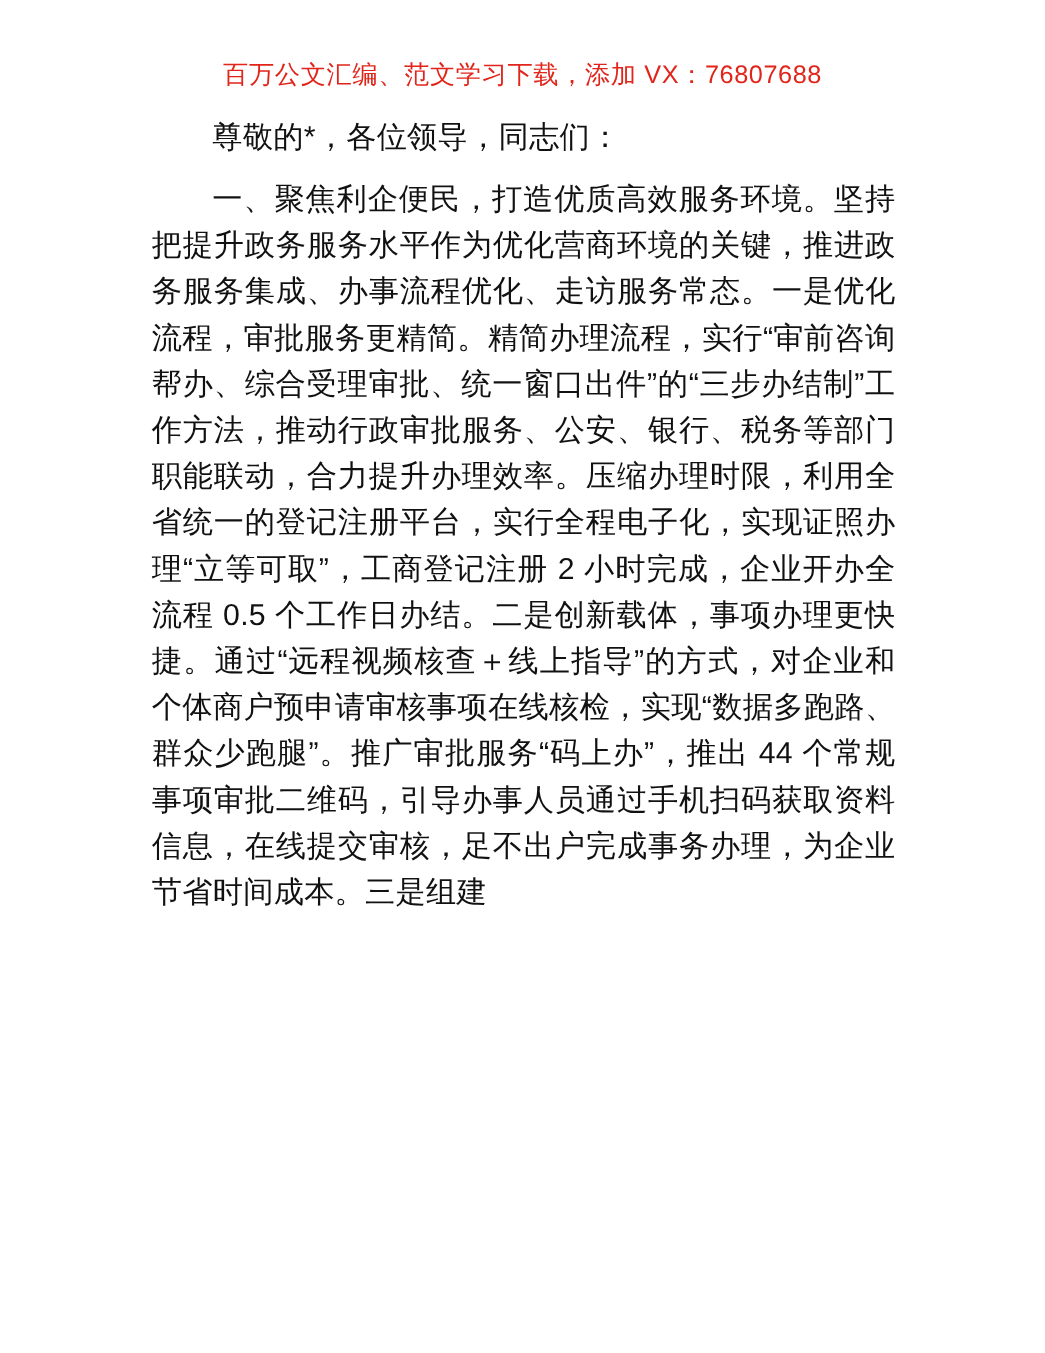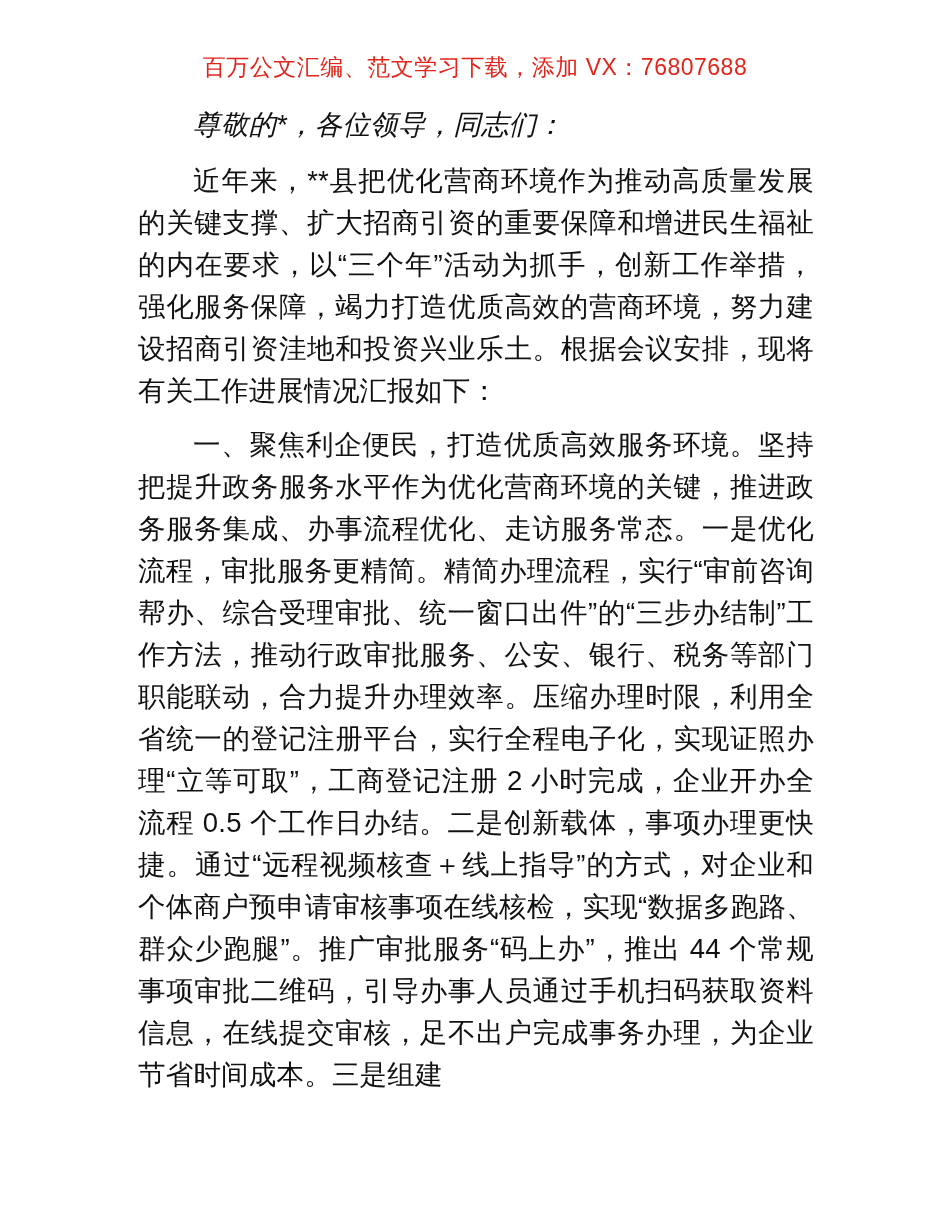--- a/index.html
+++ b/index.html
@@ -70,37 +70,35 @@
     word-break: break-all;
   }
 
   .para.indent {
     text-indent: 2em;
   }
 
   .para.salutation {
     text-indent: 2em;
     margin-bottom: 14px;
-    font-style: italic;
   }
 
   .para.last {
     margin-bottom: 0;
   }
 </style>
 </head>
 <body>
 
 <div class="page">
 
   <div class="watermark">百万公文汇编、范文学习下载，添加 VX：76807688</div>
 
   <div class="doc">
 
 
     <p class="para salutation">尊敬的*，各位领导，同志们：</p>
 
-    <p class="para indent">近年来，**县把优化营商环境作为推动高质量发展的关键支撑、扩大招商引资的重要保障和增进民生福祉的内在要求，以“三个年”活动为抓手，创新工作举措，强化服务保障，竭力打造优质高效的营商环境，努力建设招商引资洼地和投资兴业乐土。根据会议安排，现将有关工作进展情况汇报如下：</p>
 
     <p class="para indent last">一、聚焦利企便民，打造优质高效服务环境。坚持把提升政务服务水平作为优化营商环境的关键，推进政务服务集成、办事流程优化、走访服务常态。一是优化流程，审批服务更精简。精简办理流程，实行“审前咨询帮办、综合受理审批、统一窗口出件”的“三步办结制”工作方法，推动行政审批服务、公安、银行、税务等部门职能联动，合力提升办理效率。压缩办理时限，利用全省统一的登记注册平台，实行全程电子化，实现证照办理“立等可取”，工商登记注册 2 小时完成，企业开办全流程 0.5 个工作日办结。二是创新载体，事项办理更快捷。通过“远程视频核查＋线上指导”的方式，对企业和个体商户预申请审核事项在线核检，实现“数据多跑路、群众少跑腿”。推广审批服务“码上办”，推出 44 个常规事项审批二维码，引导办事人员通过手机扫码获取资料信息，在线提交审核，足不出户完成事务办理，为企业节省时间成本。三是组建</p>
 
   </div>
 </div>
 
 </body></html>

